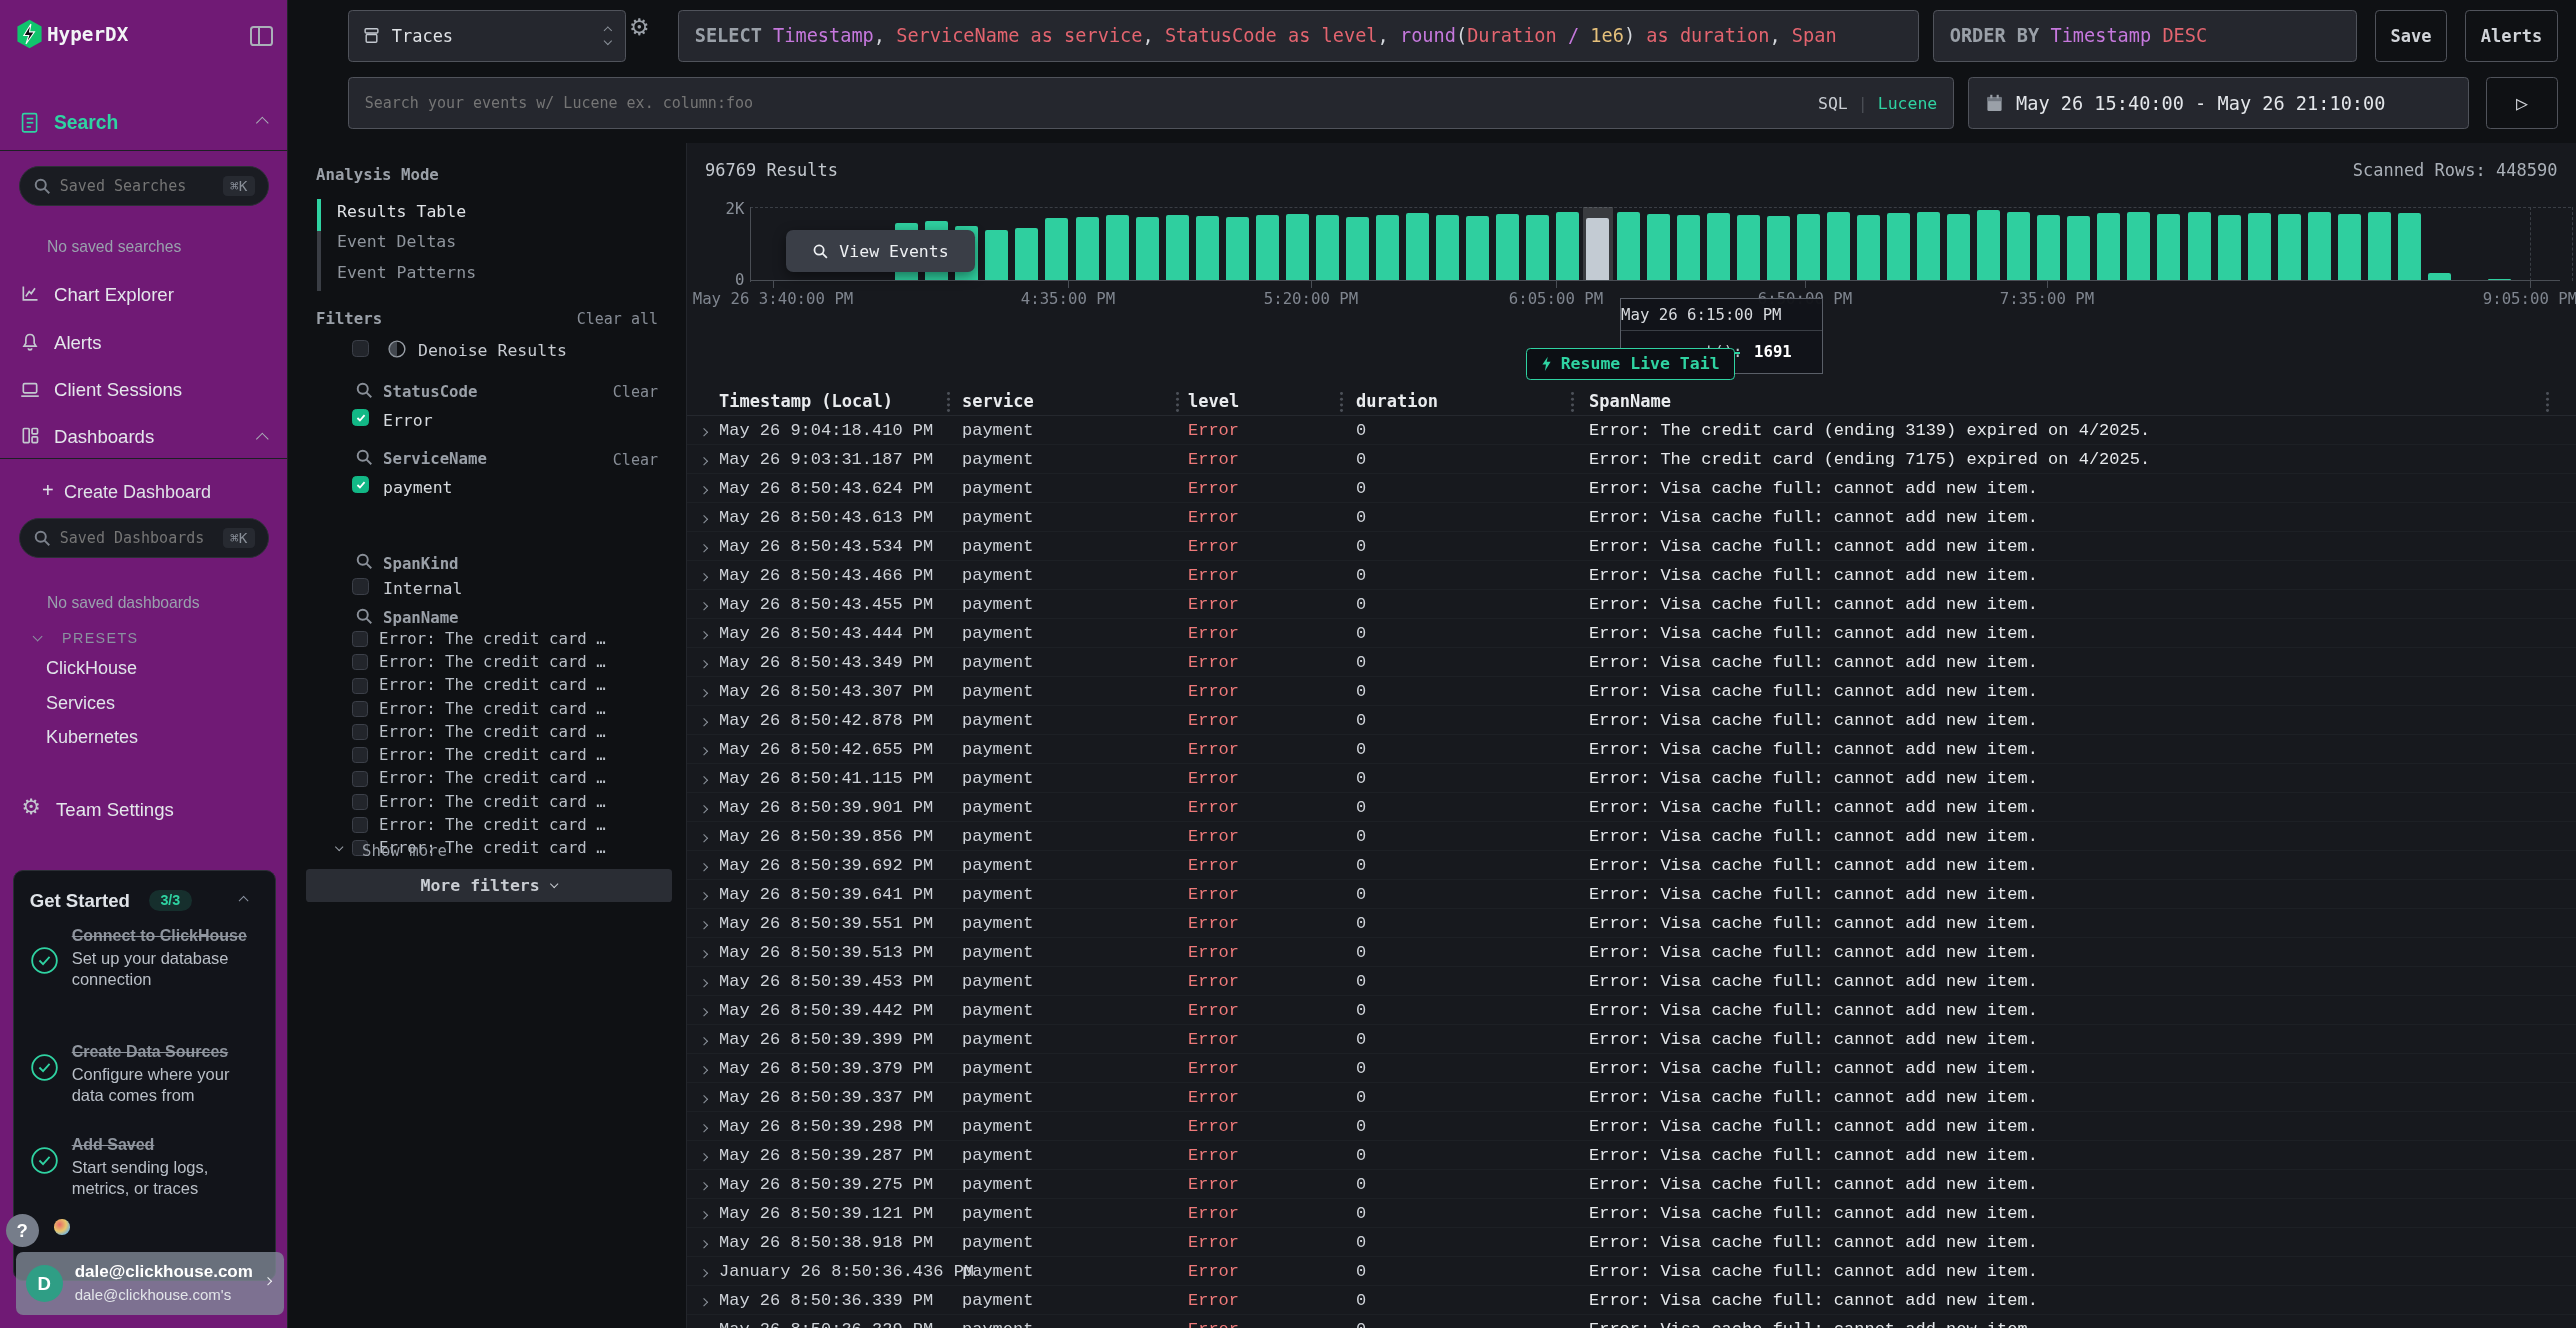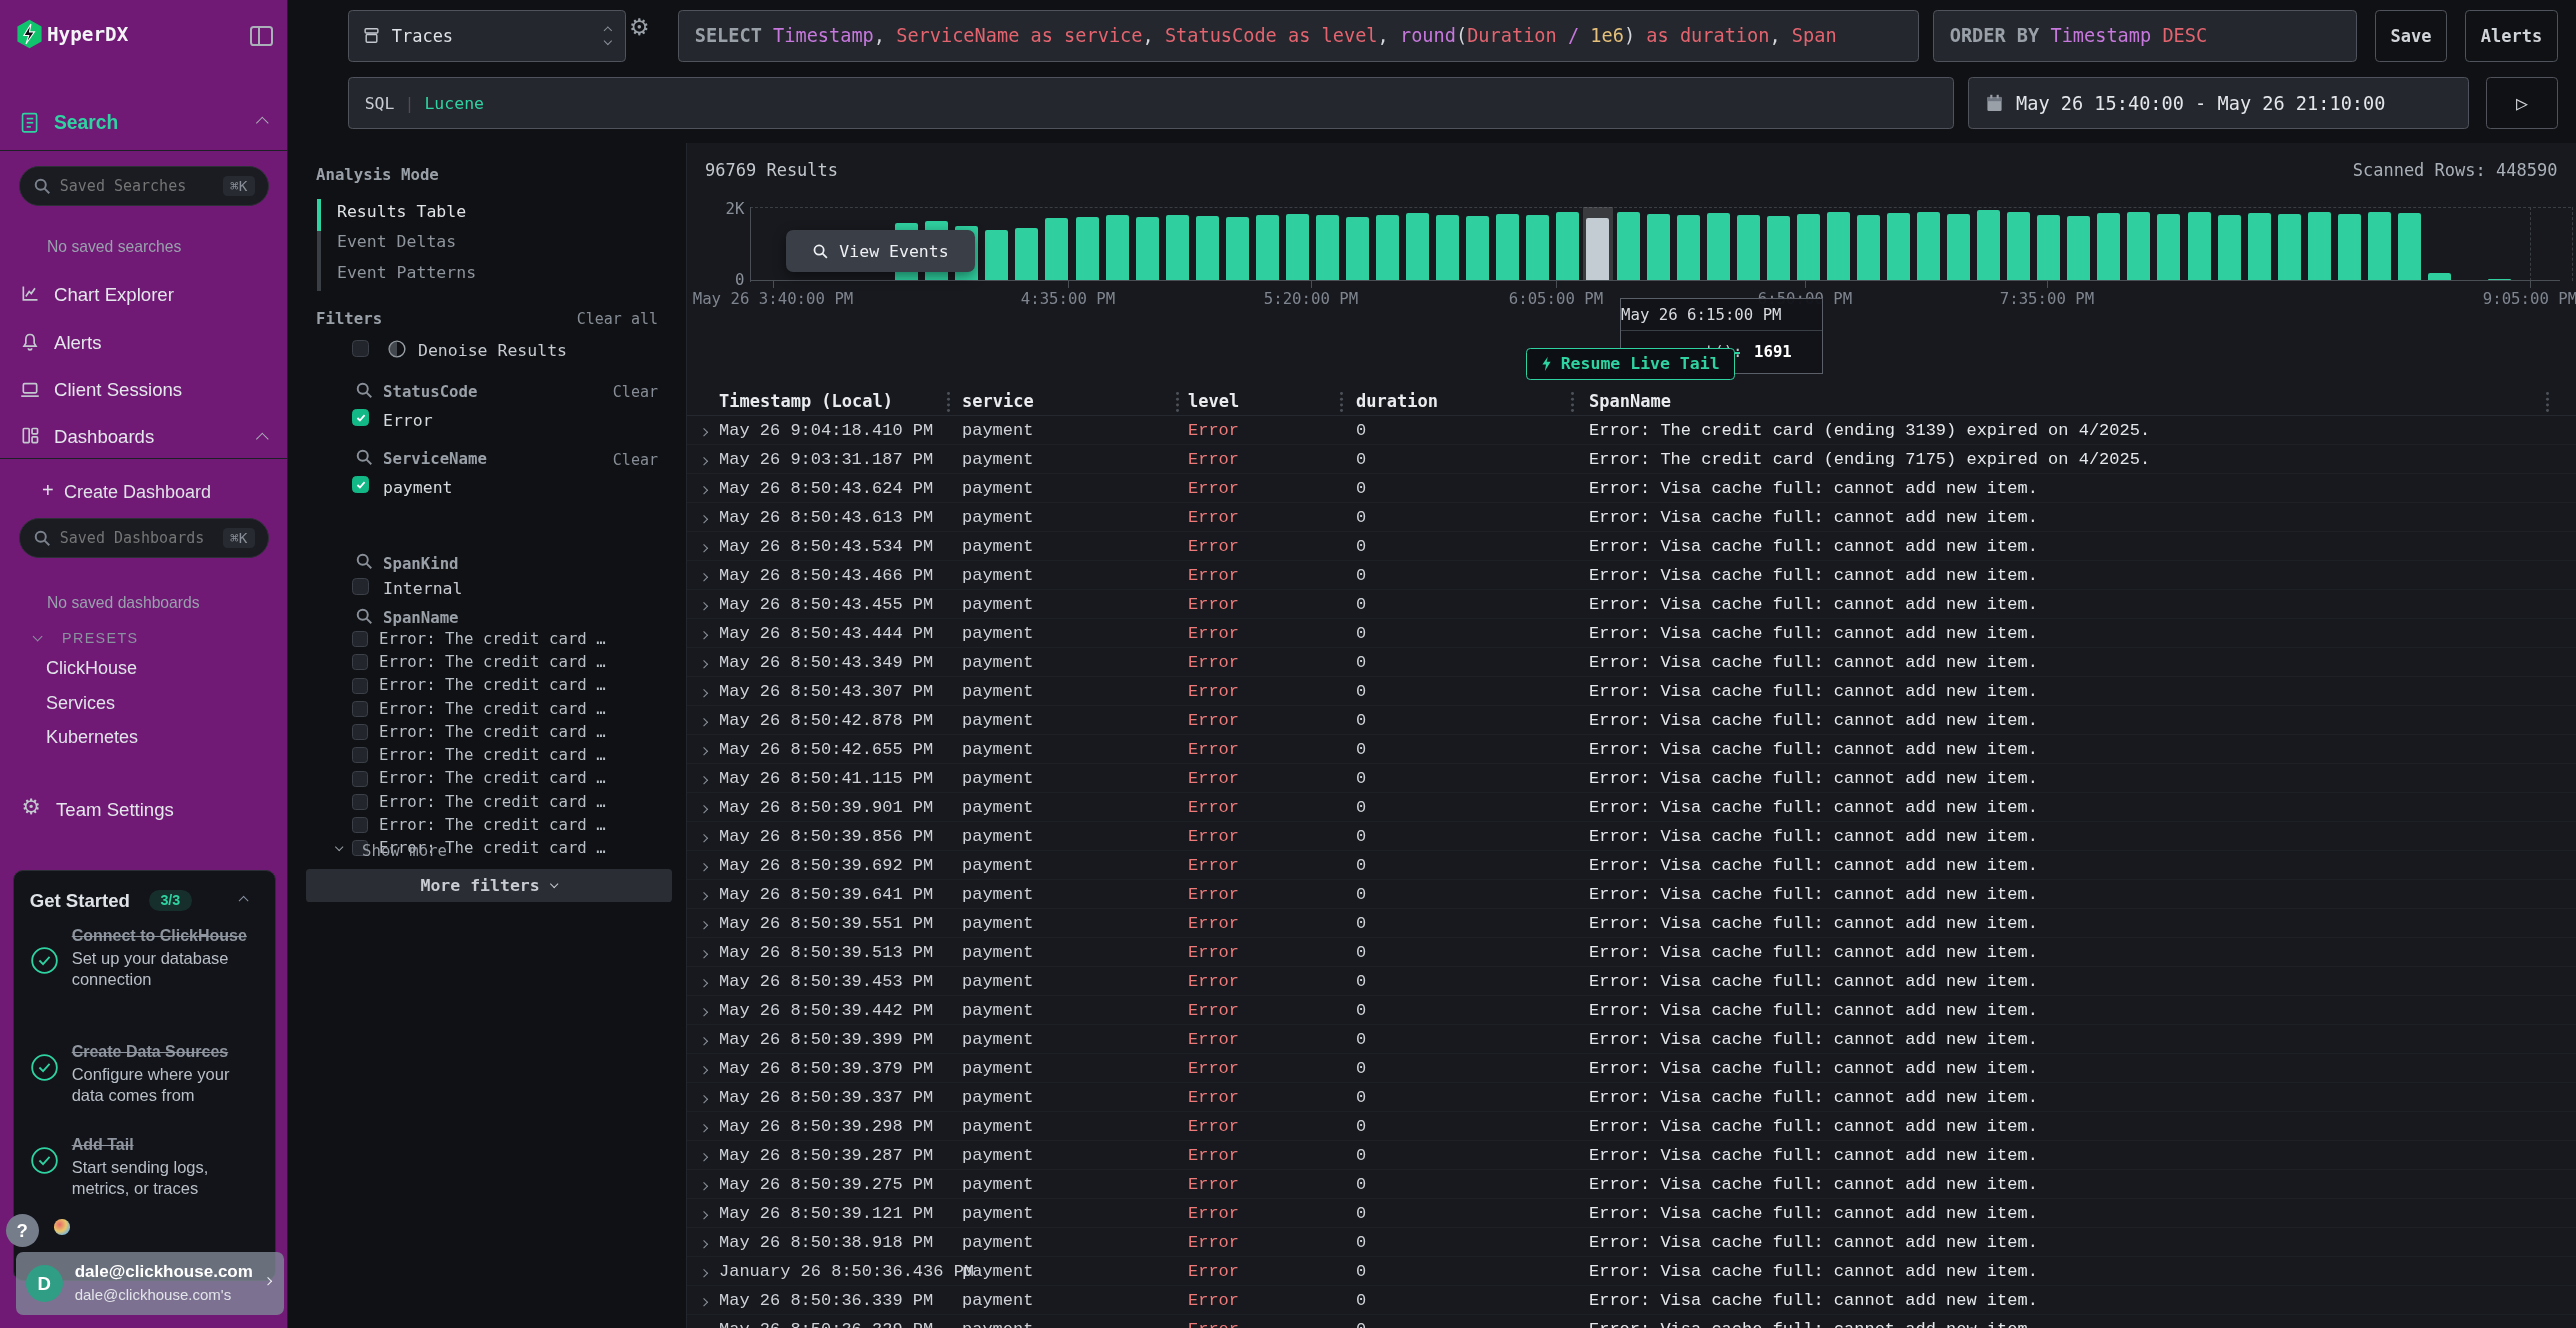--- a/index.html
+++ b/index.html
@@ -183,21 +183,21 @@
         <div class="gs-title">Create Data Sources</div>
         <div class="gs-desc">Configure where your data comes from</div>
       </div>
     </div>
     <div class="abs" style="left:15.7px;top:265px;width:229px">
       <svg class="abs" style="left:0;top:10px" width="29" height="29" viewBox="0 0 40 40">
           <circle cx="20" cy="20" r="17" fill="none" stroke="#2fd3a2" stroke-width="2.5"></circle>
           <polyline points="13,20 18,25 27,15" fill="none" stroke="#2fd3a2" stroke-width="2.5"></polyline>
         </svg>
       <div style="margin-left:42px;width:179px">
-        <div class="gs-title">Add Tail</div>
+        <div class="gs-title">Add Saved</div>
         <div class="gs-desc">Start sending logs, metrics, or traces</div>
       </div>
     </div>
     <div class="abs" style="left:40px;top:348px;width:15.7px;height:15.7px;border-radius:50%;background:radial-gradient(circle at 35% 35%, #e96a6a, #e9c76a 45%, #6ab2e9 80%)"></div>
   </div>
 
   <div class="abs" style="left:5.7px;top:1214px;width:33px;height:33px;border-radius:50%;background:#767d8a;color:#fff;font-size:18.6px;font-weight:bold;display:flex;align-items:center;justify-content:center;z-index:3">?</div>
 
   <div class="abs" style="left:15.7px;top:1252px;width:268px;height:63px;border-radius:7.2px;background:rgba(130,138,152,0.78);z-index:4">
     <div class="abs" style="left:10px;top:13px;width:37px;height:37px;border-radius:50%;background:#2f9e85;color:#fff;font-size:18.6px;font-weight:bold;display:flex;align-items:center;justify-content:center">D</div>
@@ -222,20 +222,21 @@
   <span class="abs" style="left:341px;top:14.3px;font-size:23px;color:#9aa0a8">⚙</span>
 
   <div class="inputbox abs mono" style="left:390px;top:10px;width:1241px;height:52px;line-height:49px;padding:0 15.7px;font-size:18.6px;white-space:nowrap;overflow:hidden" id="sql-tokens"><span class="tok-kw">SELECT </span><span class="tok-purple">Timestamp</span><span class="tok-plain">, </span><span class="tok-salmon">ServiceName as service</span><span class="tok-plain">, </span><span class="tok-salmon">StatusCode as level</span><span class="tok-plain">, </span><span class="tok-purple">round</span><span class="tok-plain">(</span><span class="tok-salmon">Duration</span><span class="tok-purple"> / </span><span class="tok-yellow">1e6</span><span class="tok-plain">) </span><span class="tok-salmon">as duration</span><span class="tok-plain">, </span><span class="tok-salmon">Span</span></div>
 
   <div class="inputbox abs mono" style="left:1645px;top:10px;width:424px;height:52px;line-height:49px;padding:0 15.7px;font-size:18.6px;white-space:nowrap;overflow:hidden" id="order-tokens"><span class="tok-kw">ORDER BY </span><span class="tok-purple">Timestamp </span><span class="tok-salmon">DESC</span></div>
 
   <div class="btn abs" style="left:2087px;top:10px;width:72px;height:52px;font-size:17px">Save</div>
   <div class="btn abs" style="left:2177px;top:10px;width:93px;height:52px;font-size:17px">Alerts</div>
 
   <div class="inputbox abs" style="left:60px;top:77px;width:1606px;height:52px;display:flex;align-items:center;padding:0 15.7px">
+    <input type="text" class="mono" style="flex: 1 1 0%; background: transparent; border: none; color: rgb(138, 144, 153); font-size: 15px;" placeholder="Search your events w/ Lucene ex. column:foo">
     <span class="mono" style="font-size:16.5px;color:#c9cdd3">SQL</span>
     <span class="mono" style="font-size:16.5px;color:#4a4e55;margin:0 10px">|</span>
     <span class="mono" style="font-size:16.5px;color:#2fd3a2">Lucene</span>
   </div>
 
   <div class="inputbox abs" style="left:1680px;top:77px;width:501px;height:52px;display:flex;align-items:center;padding:0 17px">
     <svg width="17" height="18.6" viewBox="0 0 24 26">
       <rect x="2" y="4" width="20" height="20" rx="2" fill="#9aa0a8"></rect>
       <rect x="2" y="4" width="20" height="6" fill="#70767f"></rect>
       <rect x="6" y="1" width="3" height="5" fill="#9aa0a8"></rect>

